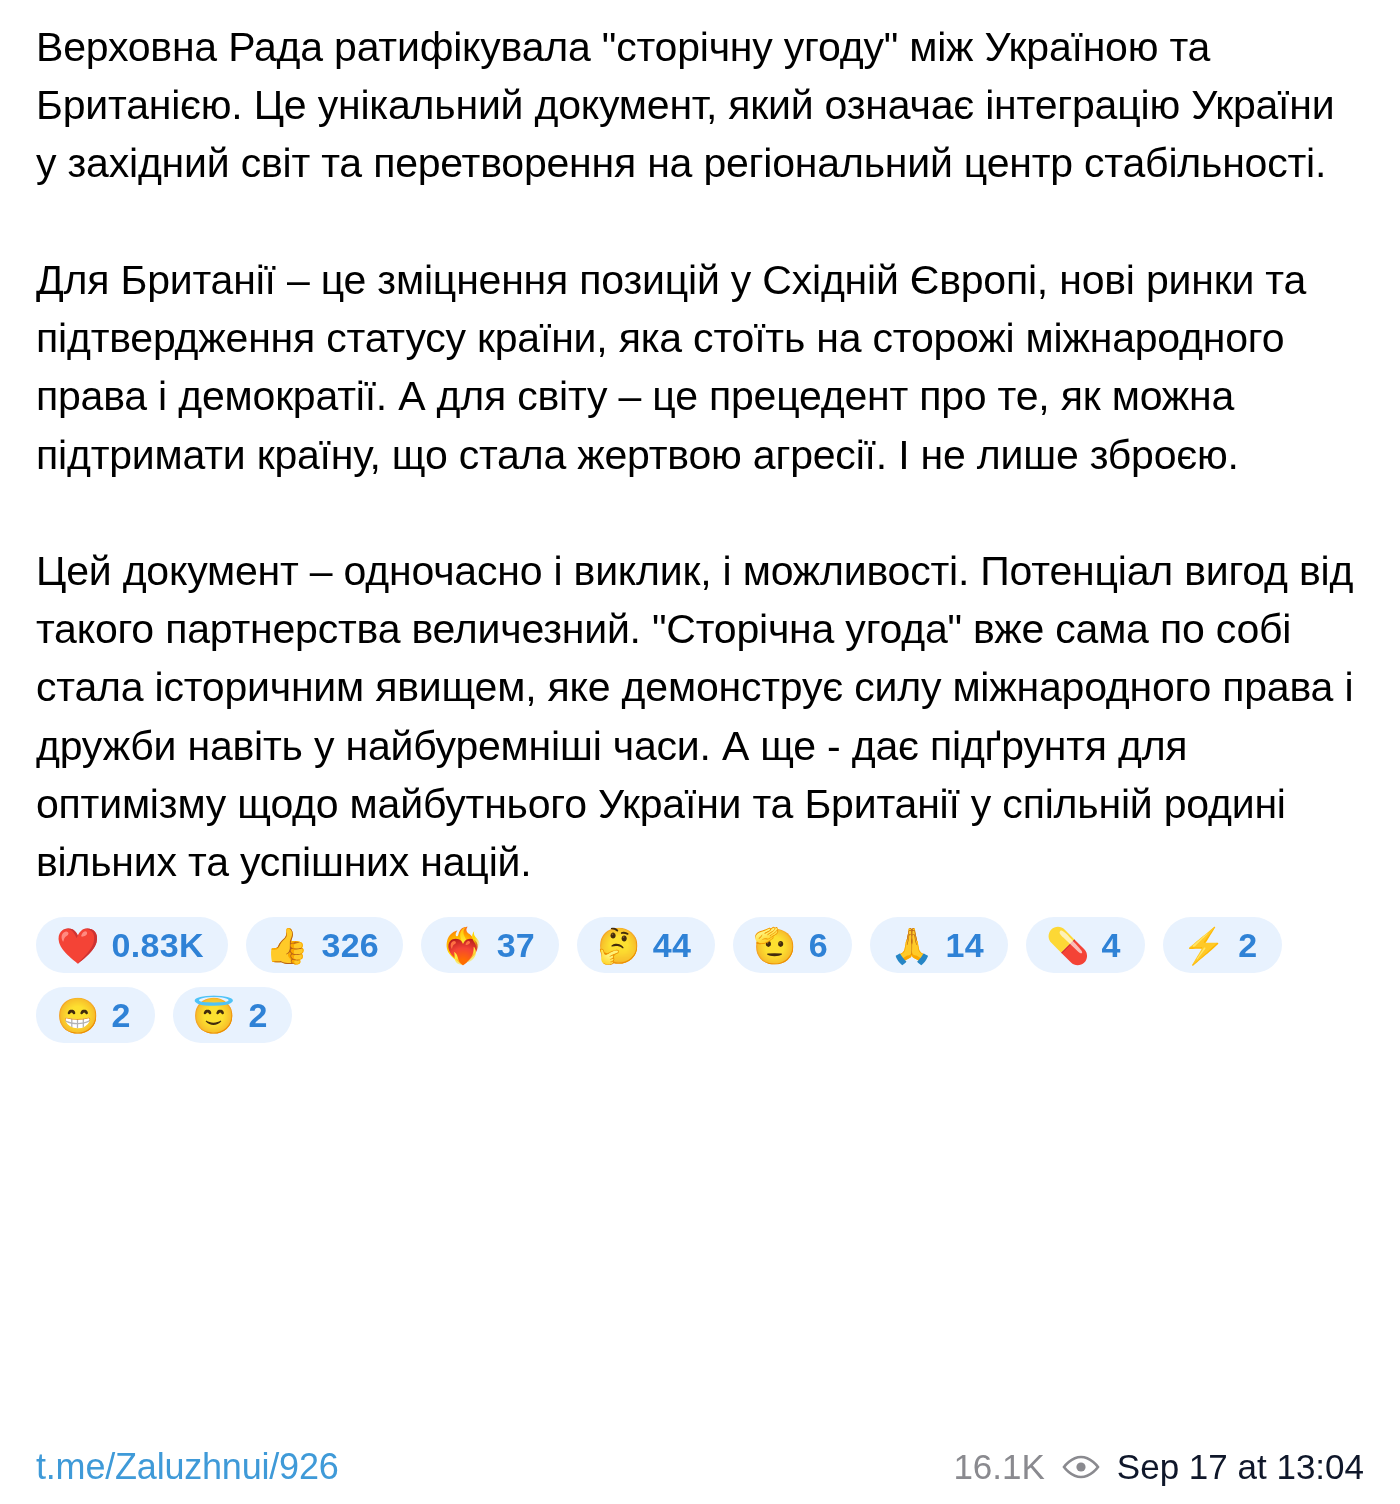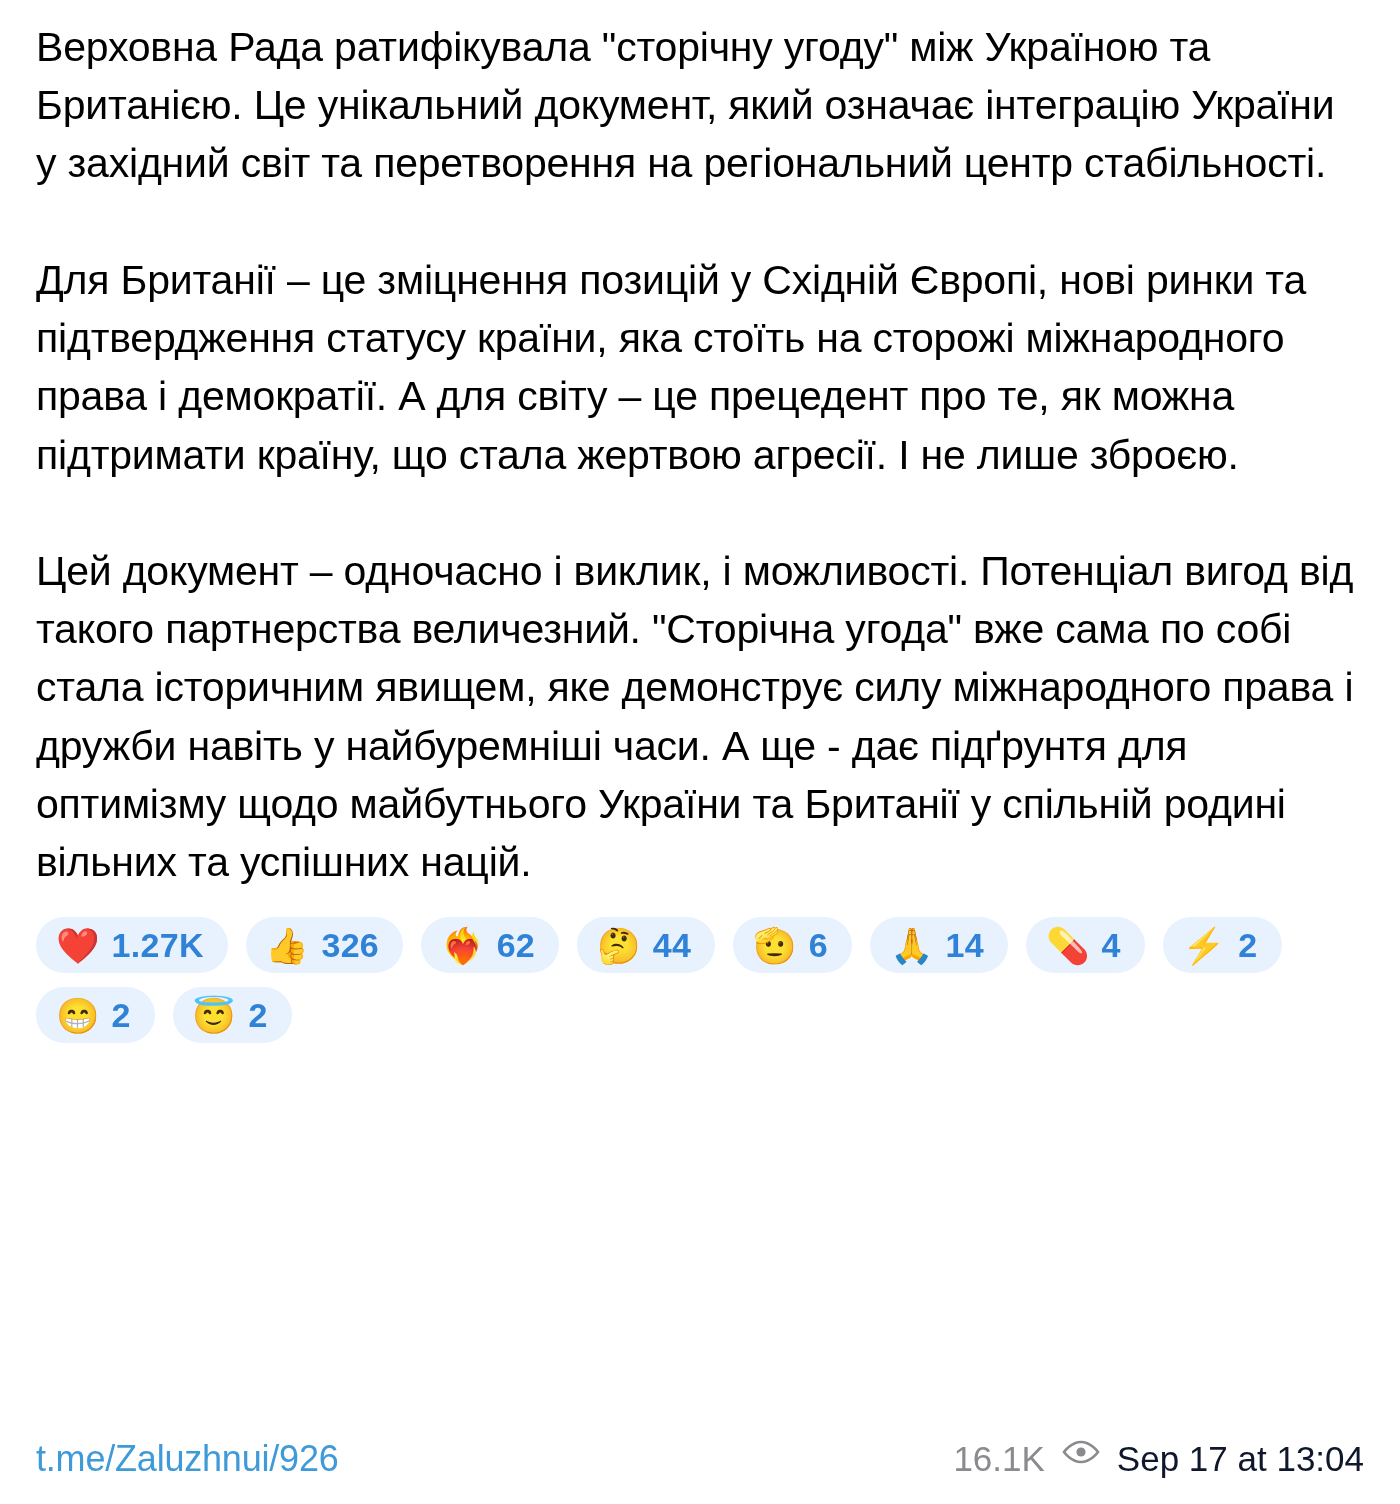--- a/index.html
+++ b/index.html
@@ -56,33 +56,34 @@
   .reaction .cnt {
     font-size: 34px;
     font-weight: 700;
     color: #2f82d6;
     line-height: 1;
     letter-spacing: 0.3px;
   }
   .footer {
     margin-top: auto;
     padding-top: 34px;
-    padding-bottom: 24px;
+    padding-bottom: 16px;
     display: flex;
     align-items: center;
     justify-content: space-between;
   }
   .perma {
     font-size: 36px;
     color: #3f9ad8;
     text-decoration: none;
     letter-spacing: -0.2px;
   }
   .meta {
     display: flex;
+    align-items: center;
     gap: 16px;
     color: #8a8a8f;
     font-size: 35px;
   }
   .meta .views {
     color: #8a8a8f;
     font-weight: 400;
   }
   .eye-icon {
     display: inline-block;
@@ -101,29 +102,29 @@
 
   <div class="post-text">Верховна Рада ратифікувала "сторічну угоду" між Україною та Британією. Це унікальний документ, який означає інтеграцію України у західний світ та перетворення на регіональний центр стабільності.
 
 Для Британії – це зміцнення позицій у Східній Європі, нові ринки та підтвердження статусу країни, яка стоїть на сторожі міжнародного права і демократії. А для світу – це прецедент про те, як можна підтримати країну, що стала жертвою агресії. І не лише зброєю.
 
 Цей документ – одночасно і виклик, і можливості. Потенціал вигод від такого партнерства величезний. "Сторічна угода" вже сама по собі стала історичним явищем, яке демонструє силу міжнародного права і дружби навіть у найбуремніші часи. А ще - дає підґрунтя для оптимізму щодо майбутнього України та Британії у спільній родині вільних та успішних націй.</div>
 
   <div class="reactions">
     <div class="reaction">
       <span class="emo">❤️</span>
-      <span class="cnt">1.27K</span>
+      <span class="cnt">0.83K</span>
     </div>
     <div class="reaction">
       <span class="emo">👍</span>
       <span class="cnt">326</span>
     </div>
     <div class="reaction">
       <span class="emo">❤️‍🔥</span>
-      <span class="cnt">62</span>
+      <span class="cnt">37</span>
     </div>
     <div class="reaction">
       <span class="emo">🤔</span>
       <span class="cnt">44</span>
     </div>
     <div class="reaction">
       <span class="emo">🫡</span>
       <span class="cnt">6</span>
     </div>
     <div class="reaction">

